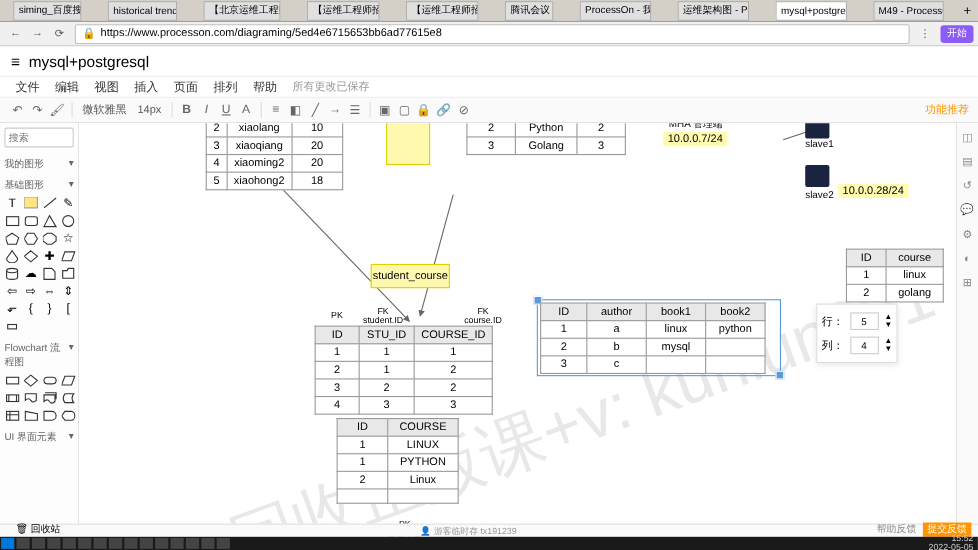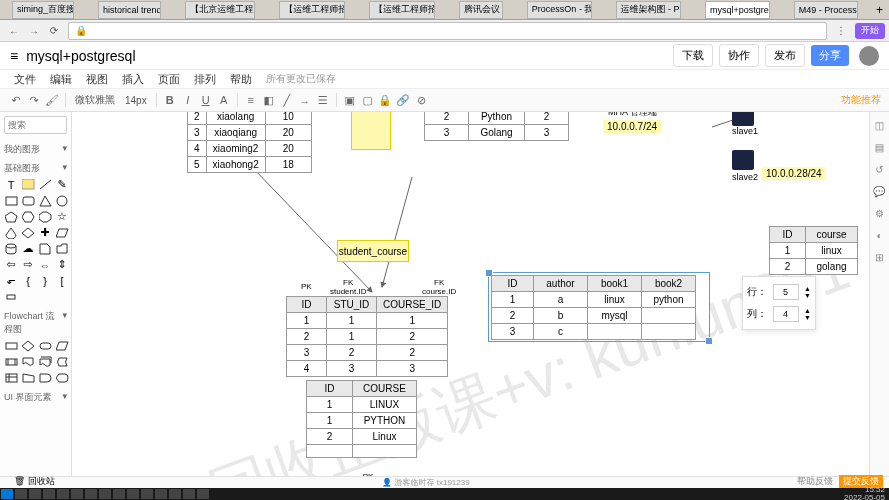--- a/index.html
+++ b/index.html
@@ -126,37 +126,31 @@
     </div>
   <span class="new-tab">+</span>
 </div>
 
 <div class="addr-bar">
   <span class="nav-btn">←</span>
   <span class="nav-btn">→</span>
   <span class="nav-btn">⟳</span>
   <div class="url-box">
       <span class="lock">🔒</span>
+      <span>https://www.processon.com/diagraming/5ed4e6715653bb6ad77615e8</span>
     </div>
   <div class="addr-right">
     <span class="nav-btn">⋮</span>
     <span class="start-btn">开始</span>
   </div>
 </div>
 
 <div class="app-header">
   <span class="hamburger">≡</span>
   <span class="doc-title">mysql+postgresql</span>
-  <div class="header-right">
-    <span class="hdr-btn">下载</span>
-    <span class="hdr-btn">协作</span>
-    <span class="hdr-btn">发布</span>
-    <span class="hdr-btn share-btn">分享</span>
-    <div class="avatar"></div>
-  </div>
 </div>
 
 <div class="menubar">
   <span>文件</span>
   <span>编辑</span>
   <span>视图</span>
   <span>插入</span>
   <span>页面</span>
   <span>排列</span>
   <span>帮助</span>

